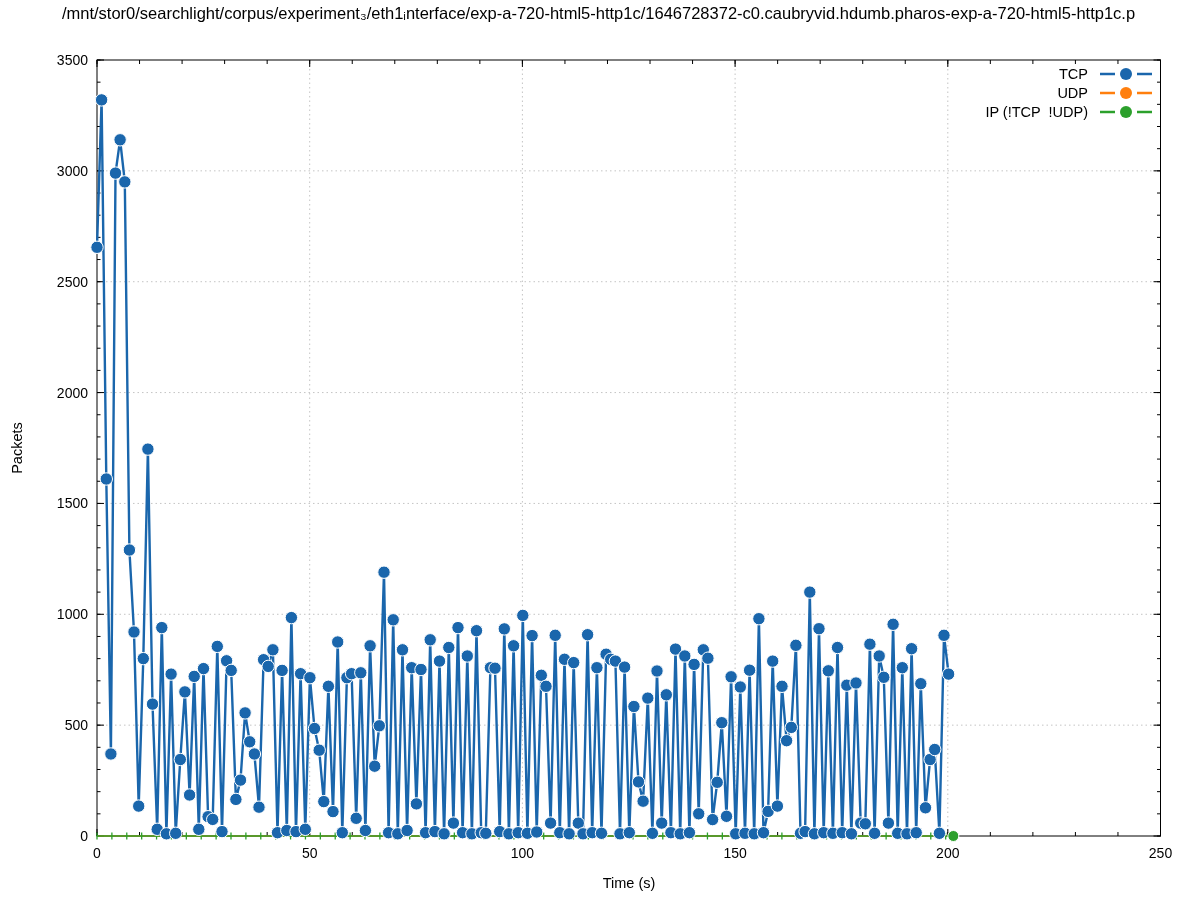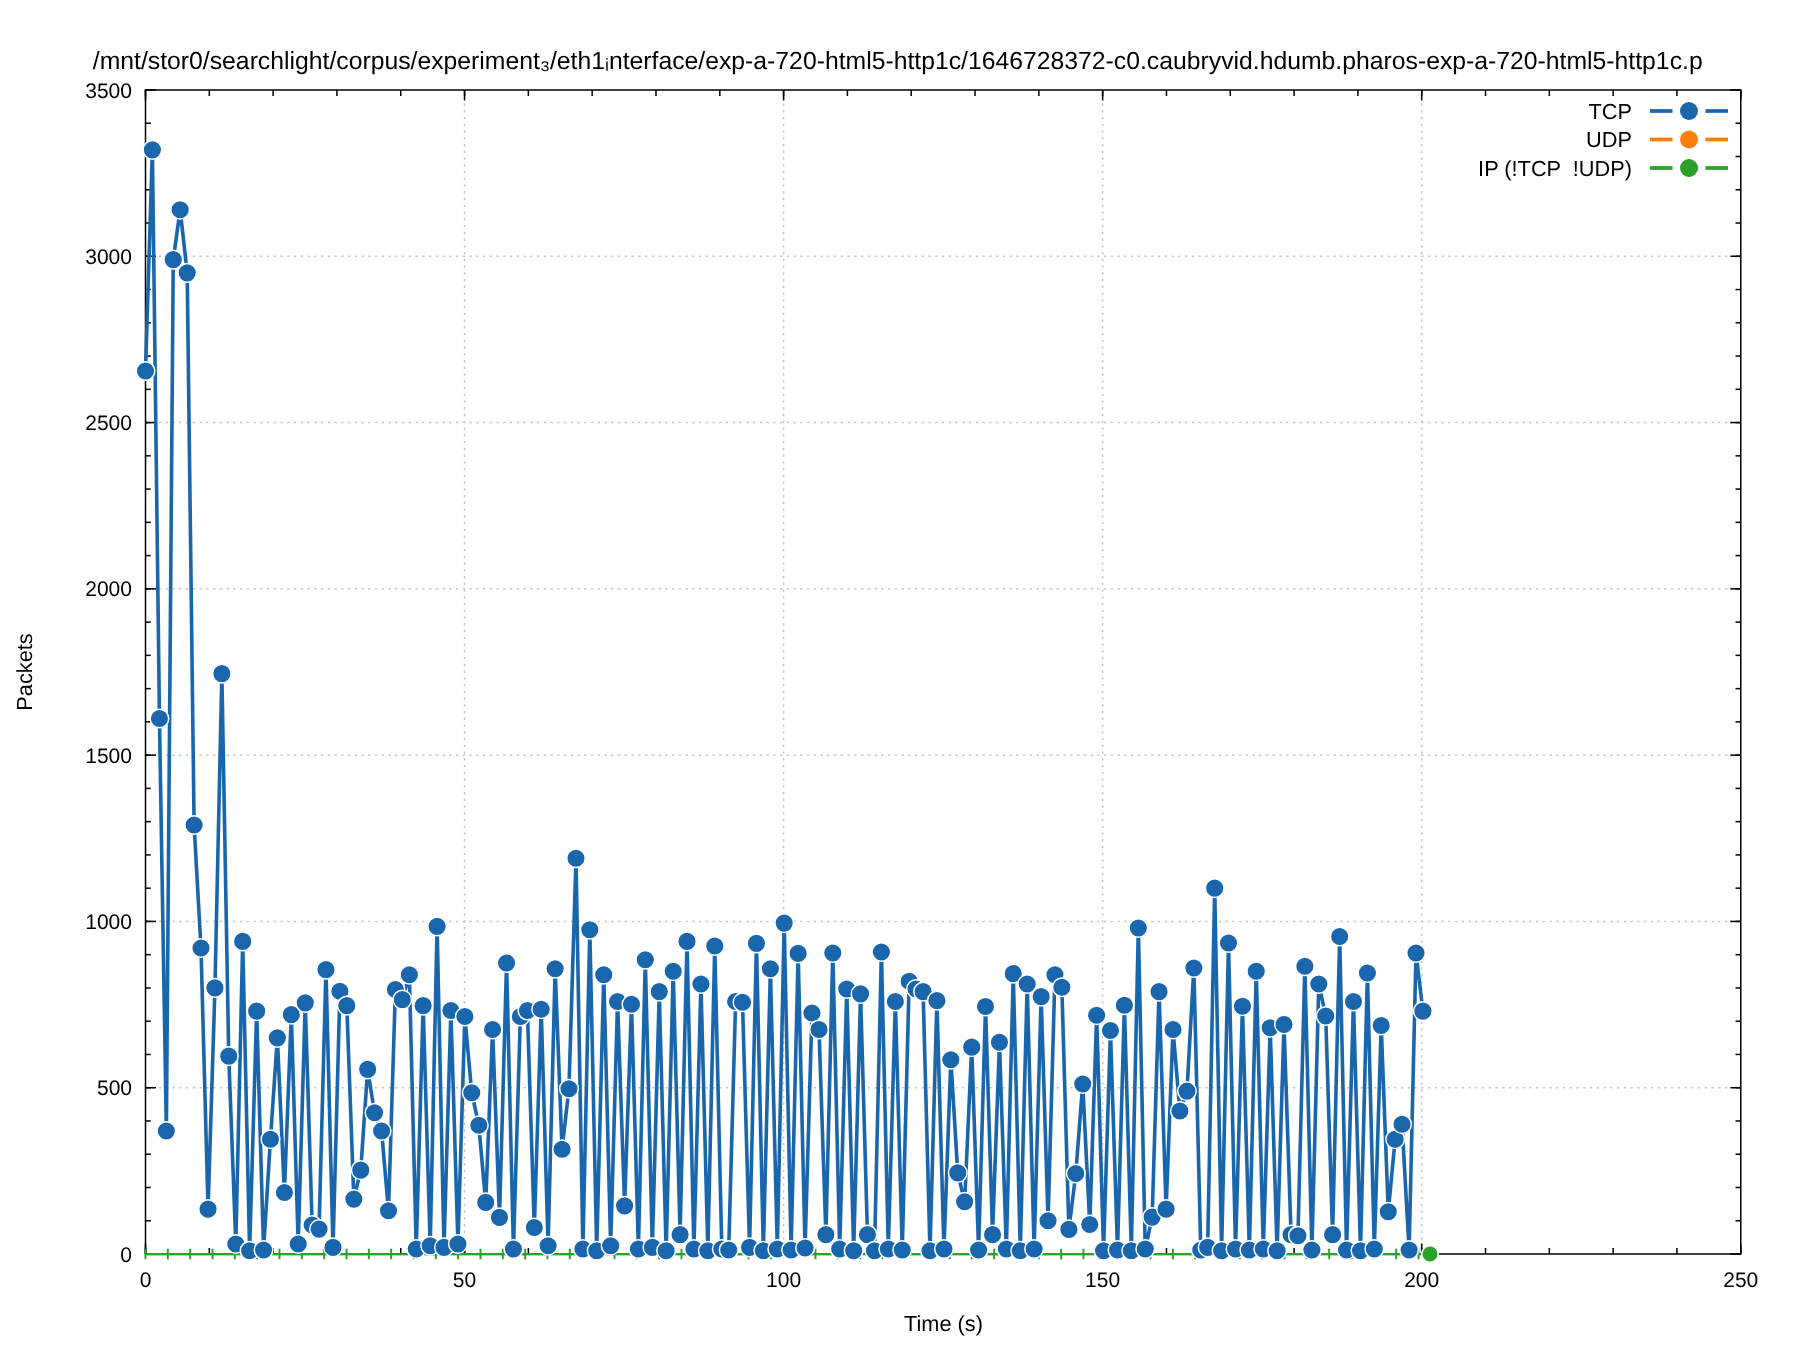--- a/index.html
+++ b/index.html
@@ -1,20 +1,20 @@
 <!DOCTYPE html>
 <html><head>
 <meta charset="utf-8">
 <style>
   html,body{margin:0;padding:0;background:#ffffff;}
   #stage{position:relative;width:1197px;height:900px;background:#ffffff;overflow:hidden;
          font-family:"Liberation Sans",sans-serif;color:#000;}
   .chart-title{position:absolute;top:13px;left:0;width:1197px;height:22px;line-height:22px;
 _               text-align:center;font-size:16.5px;white-space:nowrap;overflow:hidden;}
-  .chart-title{position:absolute;top:30px;left:0;width:1197px;height:22px;line-height:22px;
+  .chart-title{position:absolute;top:2px;left:0;width:1197px;height:22px;line-height:22px;
                text-align:center;font-size:16.5px;white-space:nowrap;overflow:hidden;}
   .y-axis-label{position:absolute;top:448px;left:17px;transform:translate(-50%,-50%) rotate(-90deg);
                 font-size:14.5px;white-space:nowrap;}
   .x-axis-label{position:absolute;top:875px;left:629px;transform:translateX(-50%);
                 font-size:14.5px;white-space:nowrap;}
   svg text{font-family:"Liberation Sans",sans-serif;}
 </style>
 </head>
 <body>
 

